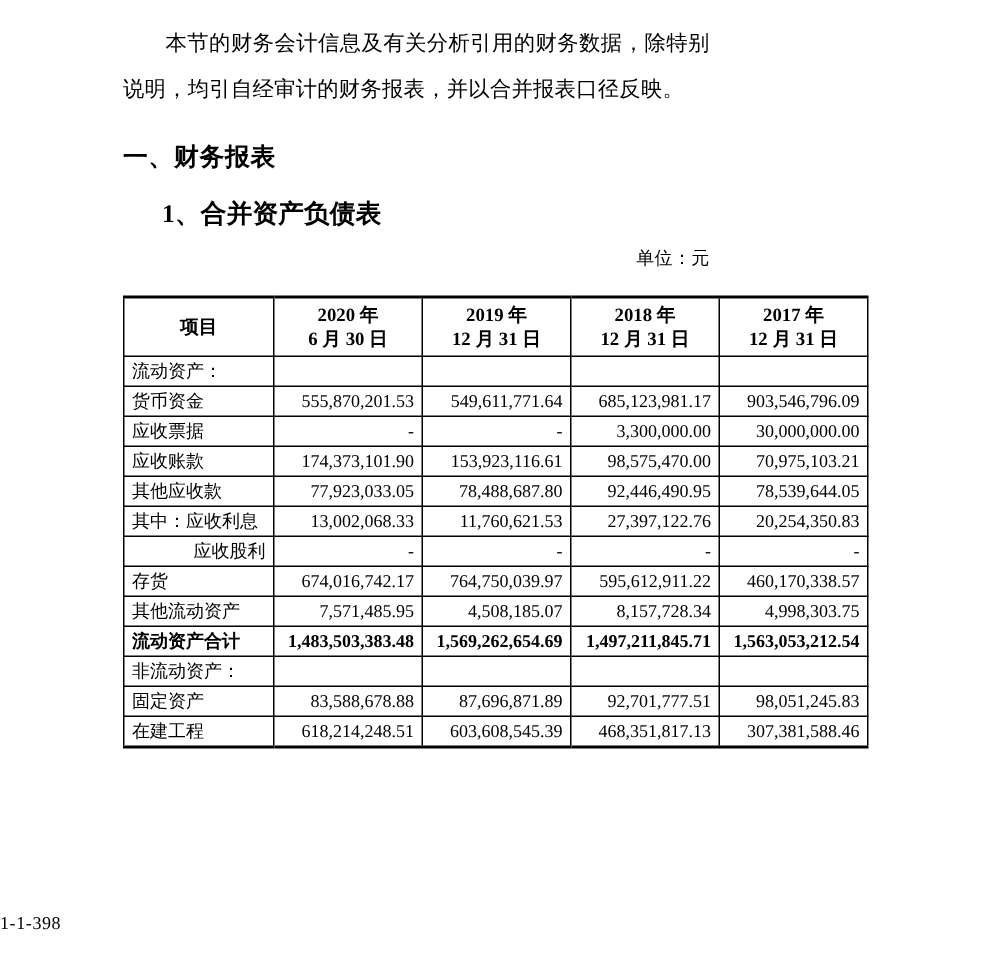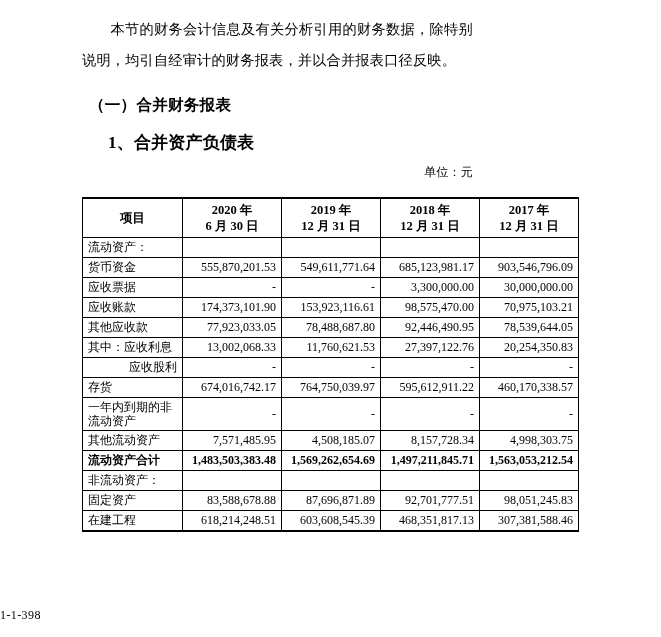--- a/index.html
+++ b/index.html
@@ -123,22 +123,22 @@
     letter-spacing: 0.4px;
   }
 </style>
 </head>
 <body>
 
 <div class="page">
 
   <p class="intro">本节的财务会计信息及有关分析引用的财务数据，除特别说明，均引自经审计的财务报表，并以合并报表口径反映。</p>
 
-
-  <h2 class="h2">（一）合并财务报表</h2>
+  <h1 class="h1">一、财务报表</h1>
+
 
   <h3 class="h3">1、合并资产负债表</h3>
 
   <p class="unit-line">单位：元</p>
 
   <table class="bs">
     <colgroup>
       <col class="c-item">
         <col class="c-val">
         <col class="c-val">
@@ -217,27 +217,20 @@
           <td class="val">-</td>
           <td class="val">-</td>
           <td class="val">-</td>
         </tr>
         <tr>
           <td class="item">存货</td>
           <td class="val">674,016,742.17</td>
           <td class="val">764,750,039.97</td>
           <td class="val">595,612,911.22</td>
           <td class="val">460,170,338.57</td>
-        </tr>
-        <tr>
-          <td class="item wrap">一年内到期的非流动资产</td>
-          <td class="val">-</td>
-          <td class="val">-</td>
-          <td class="val">-</td>
-          <td class="val">-</td>
         </tr>
         <tr>
           <td class="item">其他流动资产</td>
           <td class="val">7,571,485.95</td>
           <td class="val">4,508,185.07</td>
           <td class="val">8,157,728.34</td>
           <td class="val">4,998,303.75</td>
         </tr>
         <tr class="total">
           <td class="item">流动资产合计</td>

